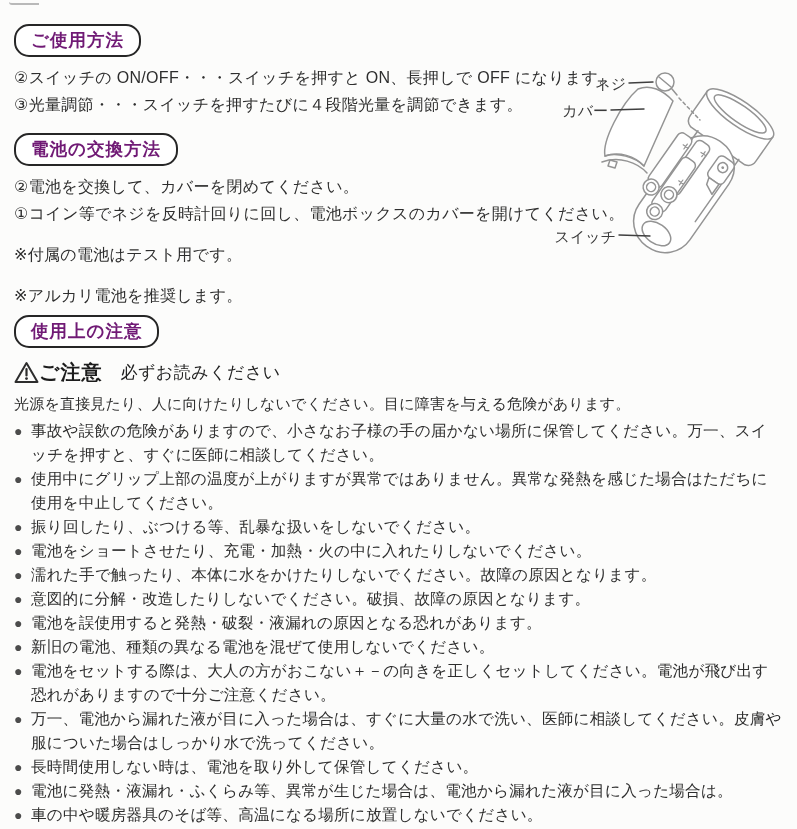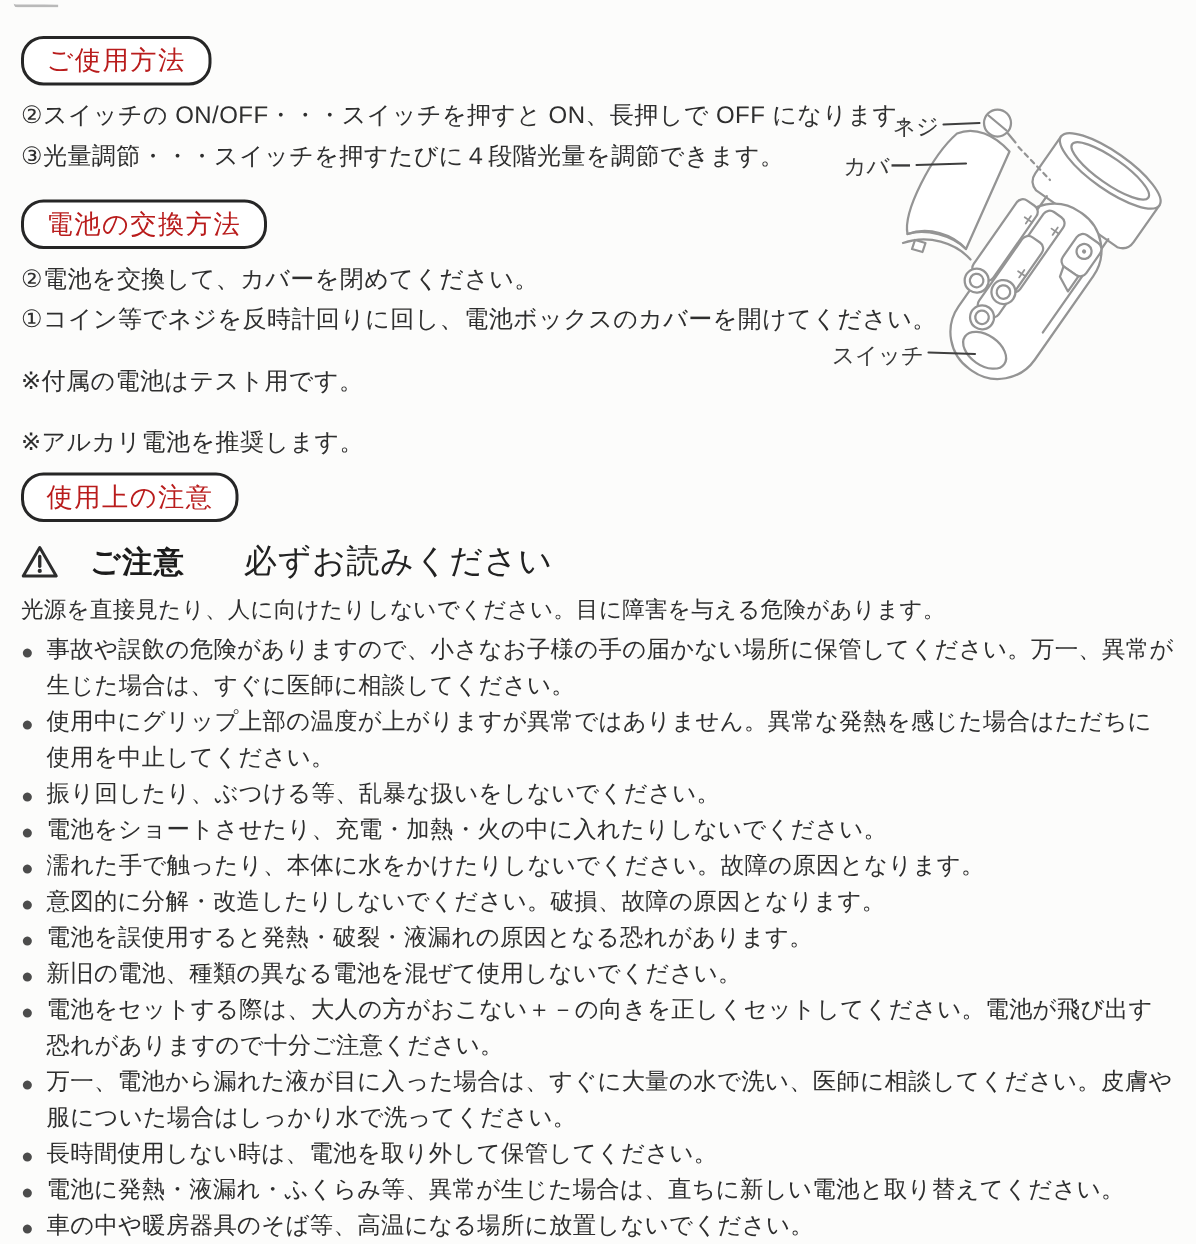--- a/index.html
+++ b/index.html
@@ -21,52 +21,52 @@
     position:absolute; top:2px; left:9px;
     width:30px; height:3px;
     border-bottom:2px solid #b9b9b9;
     border-radius:0 0 0 4px;
   }
   .pill {
     display:inline-block;
     border:2.5px solid #262626;
     border-radius:15px;
     padding:2px 15px 3px 15px;
-    font-weight:normal;
+    font-weight:bold;
     font-size:17.5px;
     letter-spacing:1px;
-    color:#b91c1c;
+    color:#701a75;
     background:#fff;
   }
   .sec1 .pill { margin-top:24px; }
   .sec2 .pill { margin-top:15px; }
   .sec3 .pill { margin-top:6px; }
   .steps { margin-top:7px; }
   .step, .note {
     font-size:16px;
     line-height:27px;
     letter-spacing:0.3px;
     white-space:nowrap;
   }
   .notes { margin-top:7px; }
   .note { line-height:27px;margin-top:14px; }
   .caution-head {
     margin-top:11px;
     display:flex;
     align-items:center;
-    gap:21px;
+    gap:0;
   }
   .caution-title {
     font-weight:bold;
     font-size:20px;
     color:#1c1c1c;
     letter-spacing:1px;
   }
   .caution-subtitle {
-    font-size:22px;
+    font-size:17px;
     margin-left:18px;
     color:#222;
     letter-spacing:0.5px;
     text-align:center;
   }
   .caution-lead {
     margin-top:5px;
     font-size:15px;
     line-height:25px;
     letter-spacing:0.2px;
@@ -133,21 +133,21 @@
       </svg>
       <span class="caution-title">ご注意</span>
       <span class="caution-subtitle">必ずお読みください</span>
     </div>
 
     <div class="caution-lead">光源を直接見たり、人に向けたりしないでください。目に障害を与える危険があります。</div>
 
     <div class="bullets">
       <div class="bullet">
           <span class="bdot">●</span>
-          <span class="btext">事故や誤飲の危険がありますので、小さなお子様の手の届かない場所に保管してください。万一、異常が生じた場合は、すぐに医師に相談してください。</span>
+          <span class="btext">事故や誤飲の危険がありますので、小さなお子様の手の届かない場所に保管してください。万一、スイッチを押すと、すぐに医師に相談してください。</span>
         </div>
       <div class="bullet">
           <span class="bdot">●</span>
           <span class="btext">使用中にグリップ上部の温度が上がりますが異常ではありません。異常な発熱を感じた場合はただちに使用を中止してください。</span>
         </div>
       <div class="bullet">
           <span class="bdot">●</span>
           <span class="btext">振り回したり、ぶつける等、乱暴な扱いをしないでください。</span>
         </div>
       <div class="bullet">
@@ -177,21 +177,21 @@
       <div class="bullet">
           <span class="bdot">●</span>
           <span class="btext">万一、電池から漏れた液が目に入った場合は、すぐに大量の水で洗い、医師に相談してください。皮膚や服についた場合はしっかり水で洗ってください。</span>
         </div>
       <div class="bullet">
           <span class="bdot">●</span>
           <span class="btext">長時間使用しない時は、電池を取り外して保管してください。</span>
         </div>
       <div class="bullet">
           <span class="bdot">●</span>
-          <span class="btext">電池に発熱・液漏れ・ふくらみ等、異常が生じた場合は、直ちに新しい電池と取り替えてください。</span>
+          <span class="btext">電池に発熱・液漏れ・ふくらみ等、異常が生じた場合は、電池から漏れた液が目に入った場合は。</span>
         </div>
       <div class="bullet">
           <span class="bdot">●</span>
           <span class="btext">車の中や暖房器具のそば等、高温になる場所に放置しないでください。</span>
         </div>
 
     </div>
   </div>
 
   <div class="diagram-wrap">

